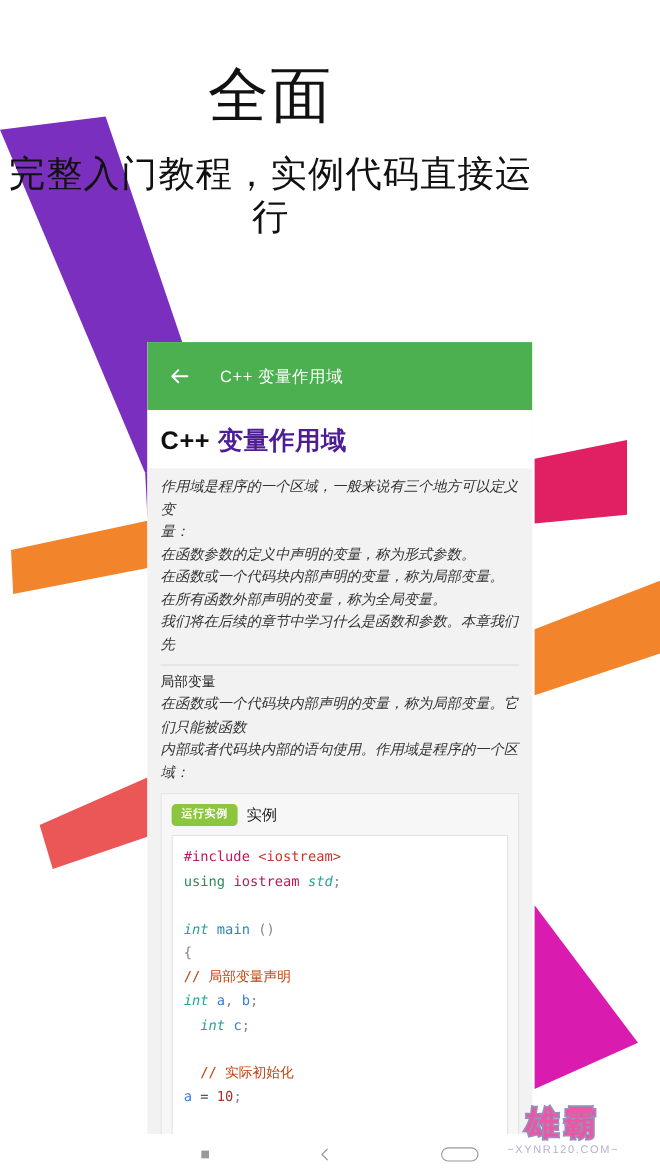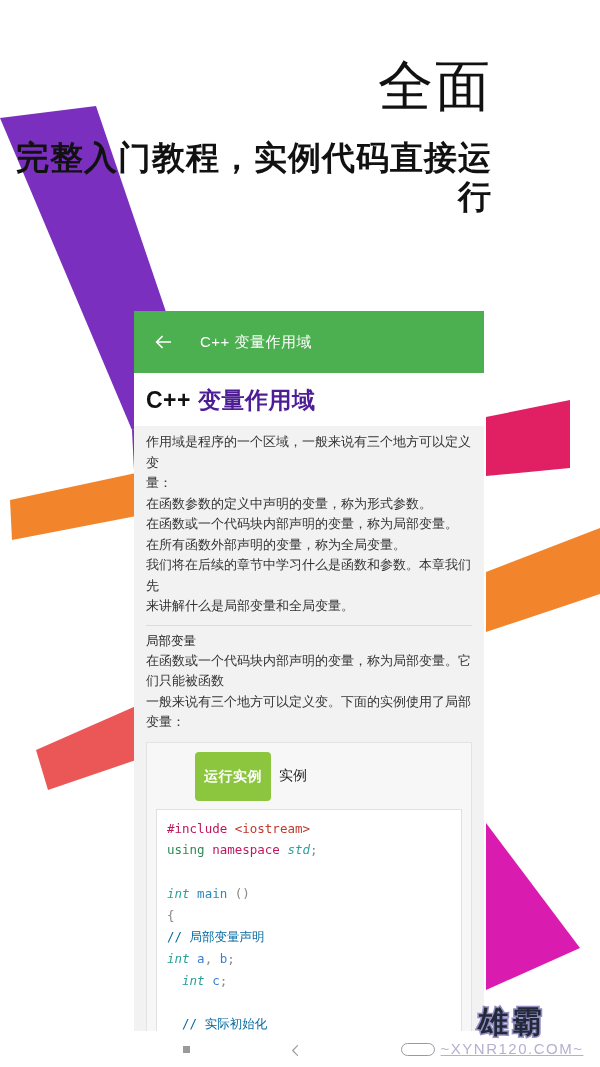--- a/index.html
+++ b/index.html
@@ -8,27 +8,27 @@
     font-family:"Liberation Sans","DejaVu Sans",sans-serif;
     background:#ffffff;
     position:relative;
     overflow:hidden;
   }
 
   
   #decor { position:absolute; inset:0; width:600px; height:1067px; }
 
   
-  .promo { position:absolute; left:0; top:0; width:492px; text-align:right; z-index:5; }
+  .promo { position:absolute; left:0; top:0; width:492px; text-align:center; z-index:5; }
   .promo-title {
     font-size:55px; line-height:1.05; font-weight:400; color:#111;
     letter-spacing:2px; margin-top:58px;
   }
   .promo-sub {
-    font-size:33px; line-height:1.2; font-weight:700; color:#111;
+    font-size:33px; line-height:1.2; font-weight:400; color:#111;
     letter-spacing:1px; margin-top:22px;
   }
 
   
   .device {
     position:absolute; left:134px; top:311px; width:350px; height:720px;
     background:#ffffff; z-index:6; overflow:hidden;
   }
 
   .appbar {
@@ -40,73 +40,73 @@
 
   .page { background:#f1f1f1; height:658px; position:relative; }
 
   .page-heading {
     font-size:23px; font-weight:bold; padding:12px 12px 10px 12px;
     background:#ffffff; color:#111; letter-spacing:.5px;
   }
   .page-heading .accent { color:#4c1d95; }
 
   .article { background:#f2f2f2; padding:6px 12px 0 12px; }
-  .para { font-size:13px; line-height:1.58; color:#333; }
+  .para { font-size:13px; line-height:1.58; color:#333;font-style:italic; }
 
   .divider { height:1px; background:#dcdcdc; margin:8px 0 7px 0; }
 
   .sub-heading { font-size:12.5px; font-weight:normal; color:#222; margin-bottom:1px; }
 
   
   .example {
     margin:9px 0 0 0; background:#f7f7f7; border:1px solid #e3e3e3;
     padding:9px 9px 9px 9px;
   }
   .example-head { display:flex; align-items:center; gap:8px; margin-bottom:8px; }
   .run-btn {
-    background:#8CC63E; color:#fff; font-size:14px; font-weight:bold;
-    border-radius:4px; padding:16px 9px; line-height:1.2; letter-spacing:.5px;margin-left:39px;
+    background:#8CC63E; color:#fff; font-size:10px; font-weight:bold;
+    border-radius:4px; padding:4px 9px; line-height:1.2; letter-spacing:.5px;
   }
   .example-label { font-size:14px; font-weight:normal; color:#222; }
 
   .code {
     background:#ffffff; border:1px solid #e1e1e1; padding:8px 10px;
     font-family:"DejaVu Sans Mono","Liberation Mono",monospace;
     font-size:12.5px; line-height:1.74; white-space:pre; color:#333;
     height:318px; overflow:hidden;
   }
   .t-pre  { color:#be185d; }
   .t-inc  { color:#c0392b; }
   .t-kw   { color:#2e8b57; }
   .t-type { color:#2aa198;font-style:italic; }
   .t-fn   { color:#2a8ab8; }
   .t-var  { color:#3a7fd5; }
   .t-num  { color:#a8322d; }
-  .t-cmt  { color:#0369a1; }
+  .t-cmt  { color:#c2410c; }
   .t-op   { color:#555; }
   .t-punc { color:#888; }
 
   
   .navbar {
     position:absolute; left:134px; top:1031px; width:350px; height:36px;
     background:#ffffff; display:flex; align-items:center;
     justify-content:space-around; z-index:7;
   }
   .nav-square { width:7px; height:7px; background:#9a9a9a; }
   .nav-back { width:13px; height:13px; position:relative; }
   .nav-home { width:34px; height:13px; border:1.6px solid #9a9a9a; border-radius:7px; }
 
   
   .watermark { position:absolute; left:428px; top:1006px; width:168px; z-index:9; text-align:center; }
   .wm-text {
-    font-size:30px; font-weight:bold; letter-spacing:4px; color:#0f172a;
+    font-size:30px; font-weight:bold; letter-spacing:4px; color:#ec4899;
     -webkit-text-stroke:3px #8e86bd; paint-order:stroke fill;
     line-height:1.05; opacity:.92;
   }
-  .wm-url { font-size:15px; letter-spacing:1.5px; color:#a9a2c9; margin-top:2px; opacity:.85;text-decoration:underline; }
+  .wm-url { font-size:10px; letter-spacing:1.5px; color:#a9a2c9; margin-top:2px; opacity:.85; }
 </style>
 </head>
 <body>
 
 <svg id="decor" viewBox="0 0 600 1067" width="600" height="1067" aria-hidden="true">
 
   <polygon points="0,118 96,106 200,412 132,430" fill="#7B2FBE"></polygon>
   <polygon points="132,430 200,412 190,470 134,470" fill="#7B2FBE"></polygon>
 
   <polygon points="10,500 150,470 152,513 12,540" fill="#F2842C"></polygon>
@@ -143,35 +143,34 @@
       <span class="accent">变量作用域</span>
     </div>
 
     <div class="article">
       <div class="para">作用域是程序的一个区域，一般来说有三个地方可以定义变</div>
       <div class="para">量：</div>
       <div class="para">在函数参数的定义中声明的变量，称为形式参数。</div>
       <div class="para">在函数或一个代码块内部声明的变量，称为局部变量。</div>
       <div class="para">在所有函数外部声明的变量，称为全局变量。</div>
       <div class="para">我们将在后续的章节中学习什么是函数和参数。本章我们先</div>
-      <div class="para">来讲解什么是局部变量和全局变量。</div>
 
       <div class="divider"></div>
 
       <div class="sub-heading">局部变量</div>
       <div class="para">在函数或一个代码块内部声明的变量，称为局部变量。它们只能被函数</div>
-      <div class="para">一般来说有三个地方可以定义变。下面的实例使用了局部变量：</div>
+      <div class="para">内部或者代码块内部的语句使用。作用域是程序的一个区域：</div>
 
       <div class="example">
         <div class="example-head">
           <span class="run-btn">运行实例</span>
           <span class="example-label">实例</span>
         </div>
         <div class="code"><span class="t-pre">#include </span><span class="t-inc">&lt;iostream&gt;</span>
-<span class="t-kw">using</span><span class="t-pre"> namespace </span><span class="t-type">std</span><span class="t-punc">;</span>
+<span class="t-kw">using</span><span class="t-pre"> iostream </span><span class="t-type">std</span><span class="t-punc">;</span>
 
 <span class="t-type">int</span> <span class="t-fn">main</span> <span class="t-punc">()</span>
 <span class="t-punc">{</span>
 <span class="t-cmt">// 局部变量声明</span>
 <span class="t-type">int</span> <span class="t-var">a</span><span class="t-punc">,</span> <span class="t-var">b</span><span class="t-punc">;</span>
   <span class="t-type">int</span> <span class="t-var">c</span><span class="t-punc">;</span>
 
   <span class="t-cmt">// 实际初始化</span>
 <span class="t-var">a</span> <span class="t-op">=</span> <span class="t-num">10</span><span class="t-punc">;</span>
     

